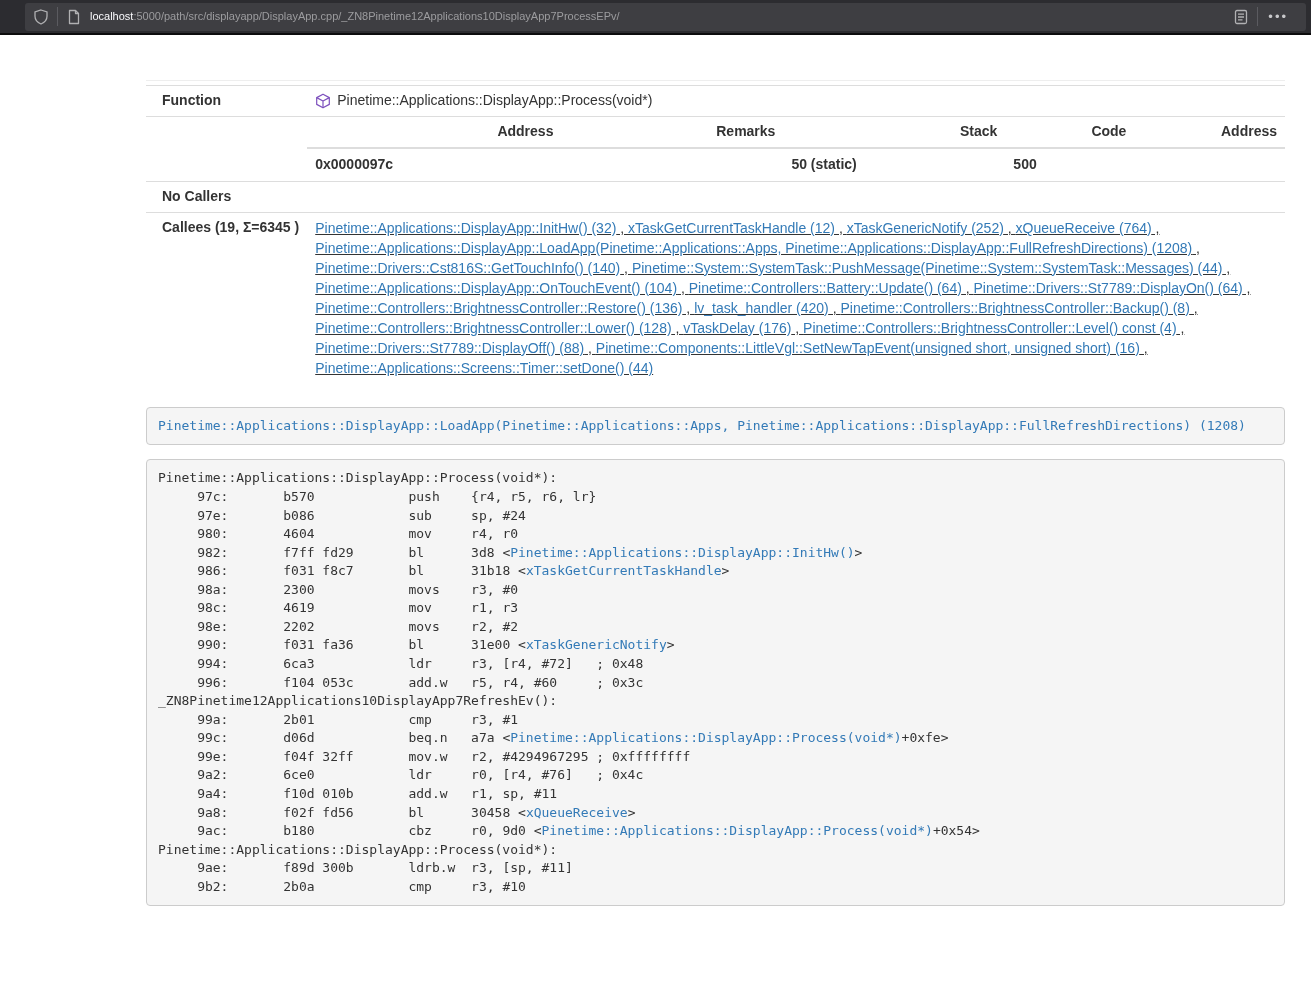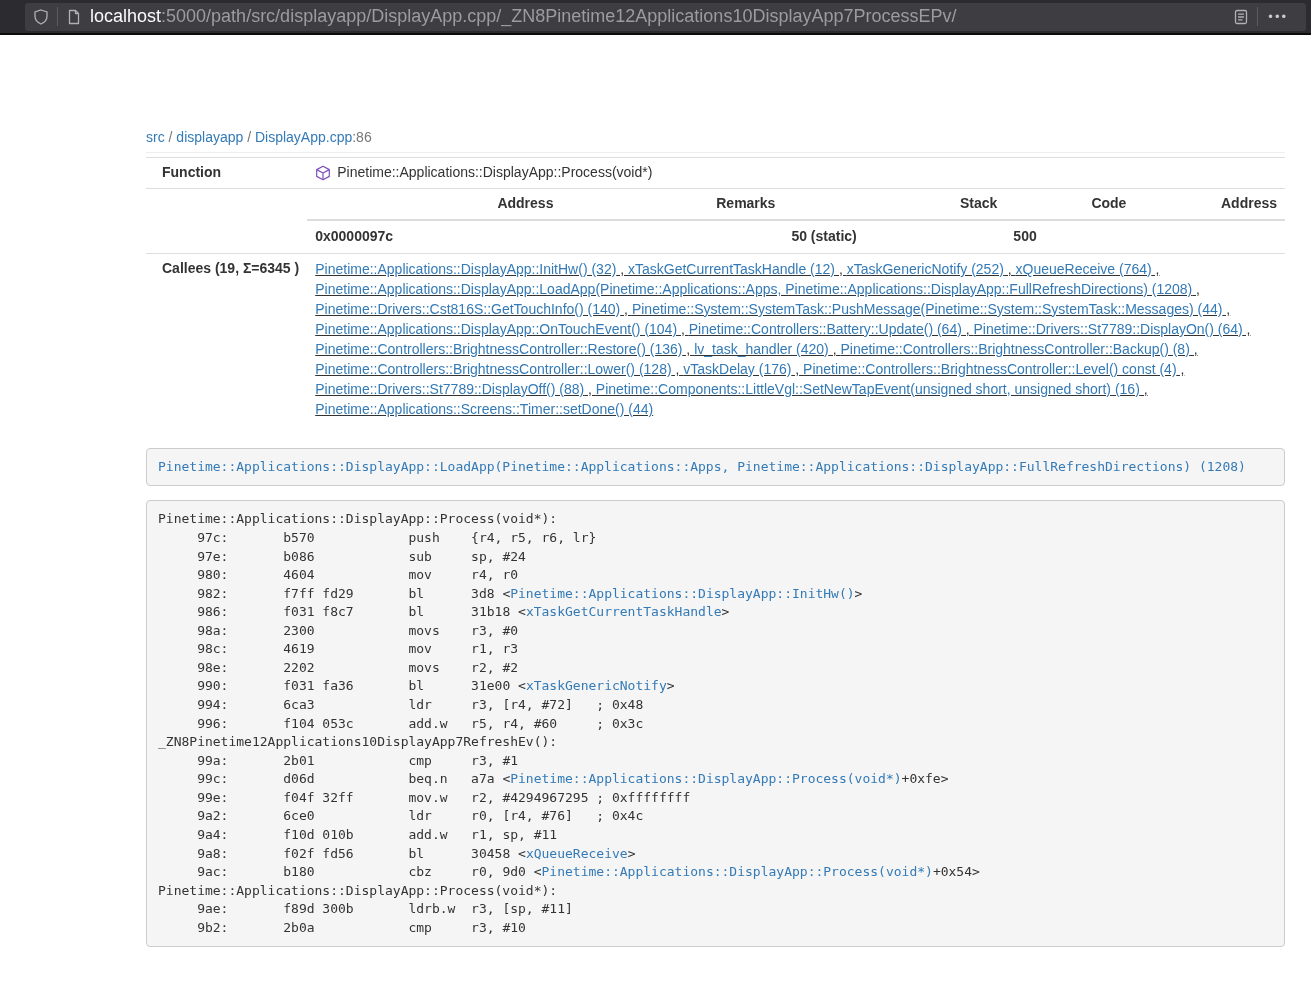--- a/index.html
+++ b/index.html
@@ -20,21 +20,21 @@
     display: flex; align-items: center;
   }
   .url-field {
     flex: 1; height: 28px; margin: 0 5px 0 25px;
     background: #3e3e42; border-radius: 3px;
     display: flex; align-items: center; padding: 0 8px;
   }
   .tb-icon { width: 16px; height: 16px; flex: 0 0 auto; display: block; }
   .tb-divider { width: 1px; height: 19px; background: #5b5b60; margin: 0 8px; flex: 0 0 auto; }
   .url-text {
-    flex: 1; margin-left: 8px; font-size: 18px; color: #9c9c9f;
+    flex: 1; margin-left: 8px; font-size: 11px; color: #9c9c9f;
     white-space: nowrap; overflow: hidden;
   }
   .url-host { color: #fbfbfe; }
   .dots { color: #c8c8cb; font-size: 13px; letter-spacing: 2px; padding: 0 10px 0 2px; line-height: 16px; }
 
   
   .container { margin-left: 146px; width: 1139px; padding-top: 41px; }
 
   .navbar {
     height: 52px; background: #f8f8f8;
@@ -96,27 +96,20 @@
       <path d="M5 5.2h6M5 8h6M5 10.8h4.5" fill="none" stroke="#b1b1b3" stroke-width="1.3"></path>
     </svg>
     <span class="tb-divider"></span>
     <span class="dots">•••</span>
   </div>
 </div>
 
 <div class="container">
 
 
-  <div class="breadcrumb-row">
-    <a class="lnk" href="#">src</a>
-    <span class="crumb-sep">/</span>
-    <a class="lnk" href="#">displayapp</a>
-    <span class="crumb-sep">/</span>
-    <a class="lnk" href="#">DisplayApp.cpp</a><span class="crumb-suffix">:86</span>
-  </div>
 
   <hr class="rule">
 
   <table class="fn-table">
     <tbody>
       <tr>
         <th class="row-label">Function</th>
         <td>
           <span class="fn-name-wrap">
             <svg class="cube" viewBox="0 0 16 16">
@@ -146,20 +139,24 @@
                 <td></td>
                 <td>50 (static)</td>
                 <td>500</td>
                 <td></td>
               </tr>
             </tbody>
           </table>
         </td>
       </tr>
       <tr>
+        <th class="row-label">No Callers</th>
+        <td></td>
+      </tr>
+      <tr>
         <th class="row-label">Callees (19, Σ=6345 )</th>
         <td class="callees-cell"><a href="#" class="lnk">Pinetime::Applications::DisplayApp::InitHw() (32)</a> , <a href="#" class="lnk">xTaskGetCurrentTaskHandle (12)</a> , <a href="#" class="lnk">xTaskGenericNotify (252)</a> , <a href="#" class="lnk">xQueueReceive (764)</a> , <a href="#" class="lnk">Pinetime::Applications::DisplayApp::LoadApp(Pinetime::Applications::Apps, Pinetime::Applications::DisplayApp::FullRefreshDirections) (1208)</a> , <a href="#" class="lnk">Pinetime::Drivers::Cst816S::GetTouchInfo() (140)</a> , <a href="#" class="lnk">Pinetime::System::SystemTask::PushMessage(Pinetime::System::SystemTask::Messages) (44)</a> , <a href="#" class="lnk">Pinetime::Applications::DisplayApp::OnTouchEvent() (104)</a> , <a href="#" class="lnk">Pinetime::Controllers::Battery::Update() (64)</a> , <a href="#" class="lnk">Pinetime::Drivers::St7789::DisplayOn() (64)</a> , <a href="#" class="lnk">Pinetime::Controllers::BrightnessController::Restore() (136)</a> , <a href="#" class="lnk">lv_task_handler (420)</a> , <a href="#" class="lnk">Pinetime::Controllers::BrightnessController::Backup() (8)</a> , <a href="#" class="lnk">Pinetime::Controllers::BrightnessController::Lower() (128)</a> , <a href="#" class="lnk">vTaskDelay (176)</a> , <a href="#" class="lnk">Pinetime::Controllers::BrightnessController::Level() const (4)</a> , <a href="#" class="lnk">Pinetime::Drivers::St7789::DisplayOff() (88)</a> , <a href="#" class="lnk">Pinetime::Components::LittleVgl::SetNewTapEvent(unsigned short, unsigned short) (16)</a> , <a href="#" class="lnk">Pinetime::Applications::Screens::Timer::setDone() (44)</a></td>
       </tr>
     </tbody>
   </table>
 
   <pre class="codeblock highlight-block"><a class="lnk" href="#">Pinetime::Applications::DisplayApp::LoadApp(Pinetime::Applications::Apps, Pinetime::Applications::DisplayApp::FullRefreshDirections) (1208)</a></pre>
 
   <pre class="codeblock asm-block">Pinetime::Applications::DisplayApp::Process(void*):
      97c:	b570      	push	{r4, r5, r6, lr}

